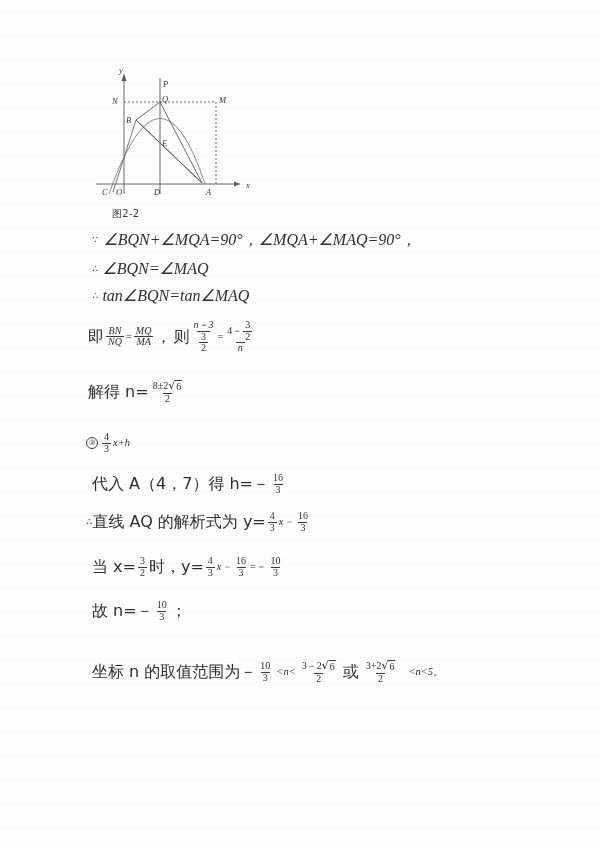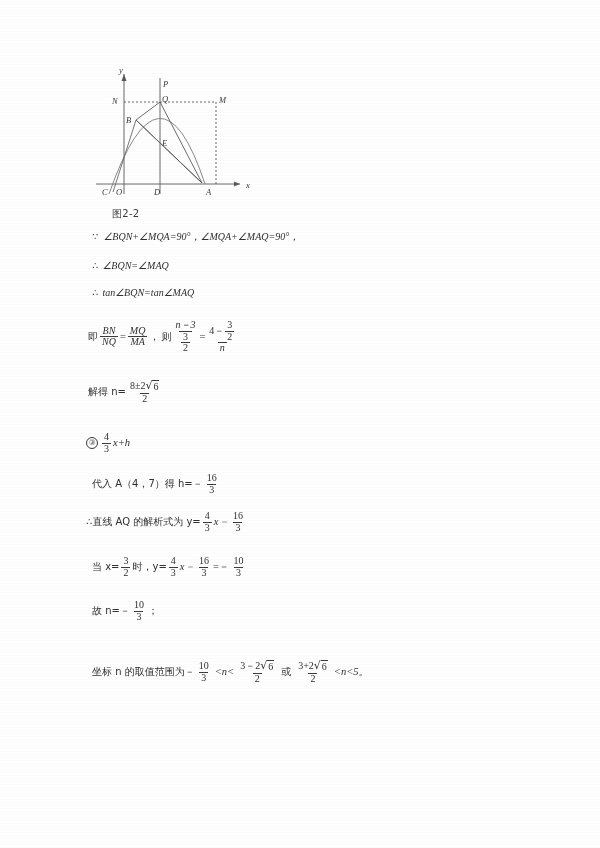--- a/index.html
+++ b/index.html
@@ -45,21 +45,21 @@
   
   .line {
     position: absolute;
     font-size: 10.5px;
     line-height: 1;
     white-space: nowrap;
     color: #2f2f2f;
   }
   .cn {
     font-family: "DejaVu Sans", "Liberation Sans", sans-serif;
-    font-size: 10px;
+    font-size: 16px;
   }
   .mi {
     font-family: "Liberation Serif", serif;
     font-style: italic;
   }
   .mn { font-family: "Liberation Serif", serif; }
 
   .row { display: inline-flex; align-items: center; }
 
   
@@ -341,18 +341,18 @@
           <span class="row">
             <span class="mn">3+2</span>
             <span class="sqrt">
               <span class="rad">√</span>
               <span class="rand">6</span>
             </span>
           </span>
         </span>
         <span class="den mn">2</span>
       </span>
-      <span class="mi" style="margin-left:2px;">&lt;n&lt;5。</span>
+      <span class="mi" style="margin-left:9px;">&lt;n&lt;5。</span>
     </span>
   </div>
 
   <div class="grain"></div>
 </div>
 
 </body></html>

